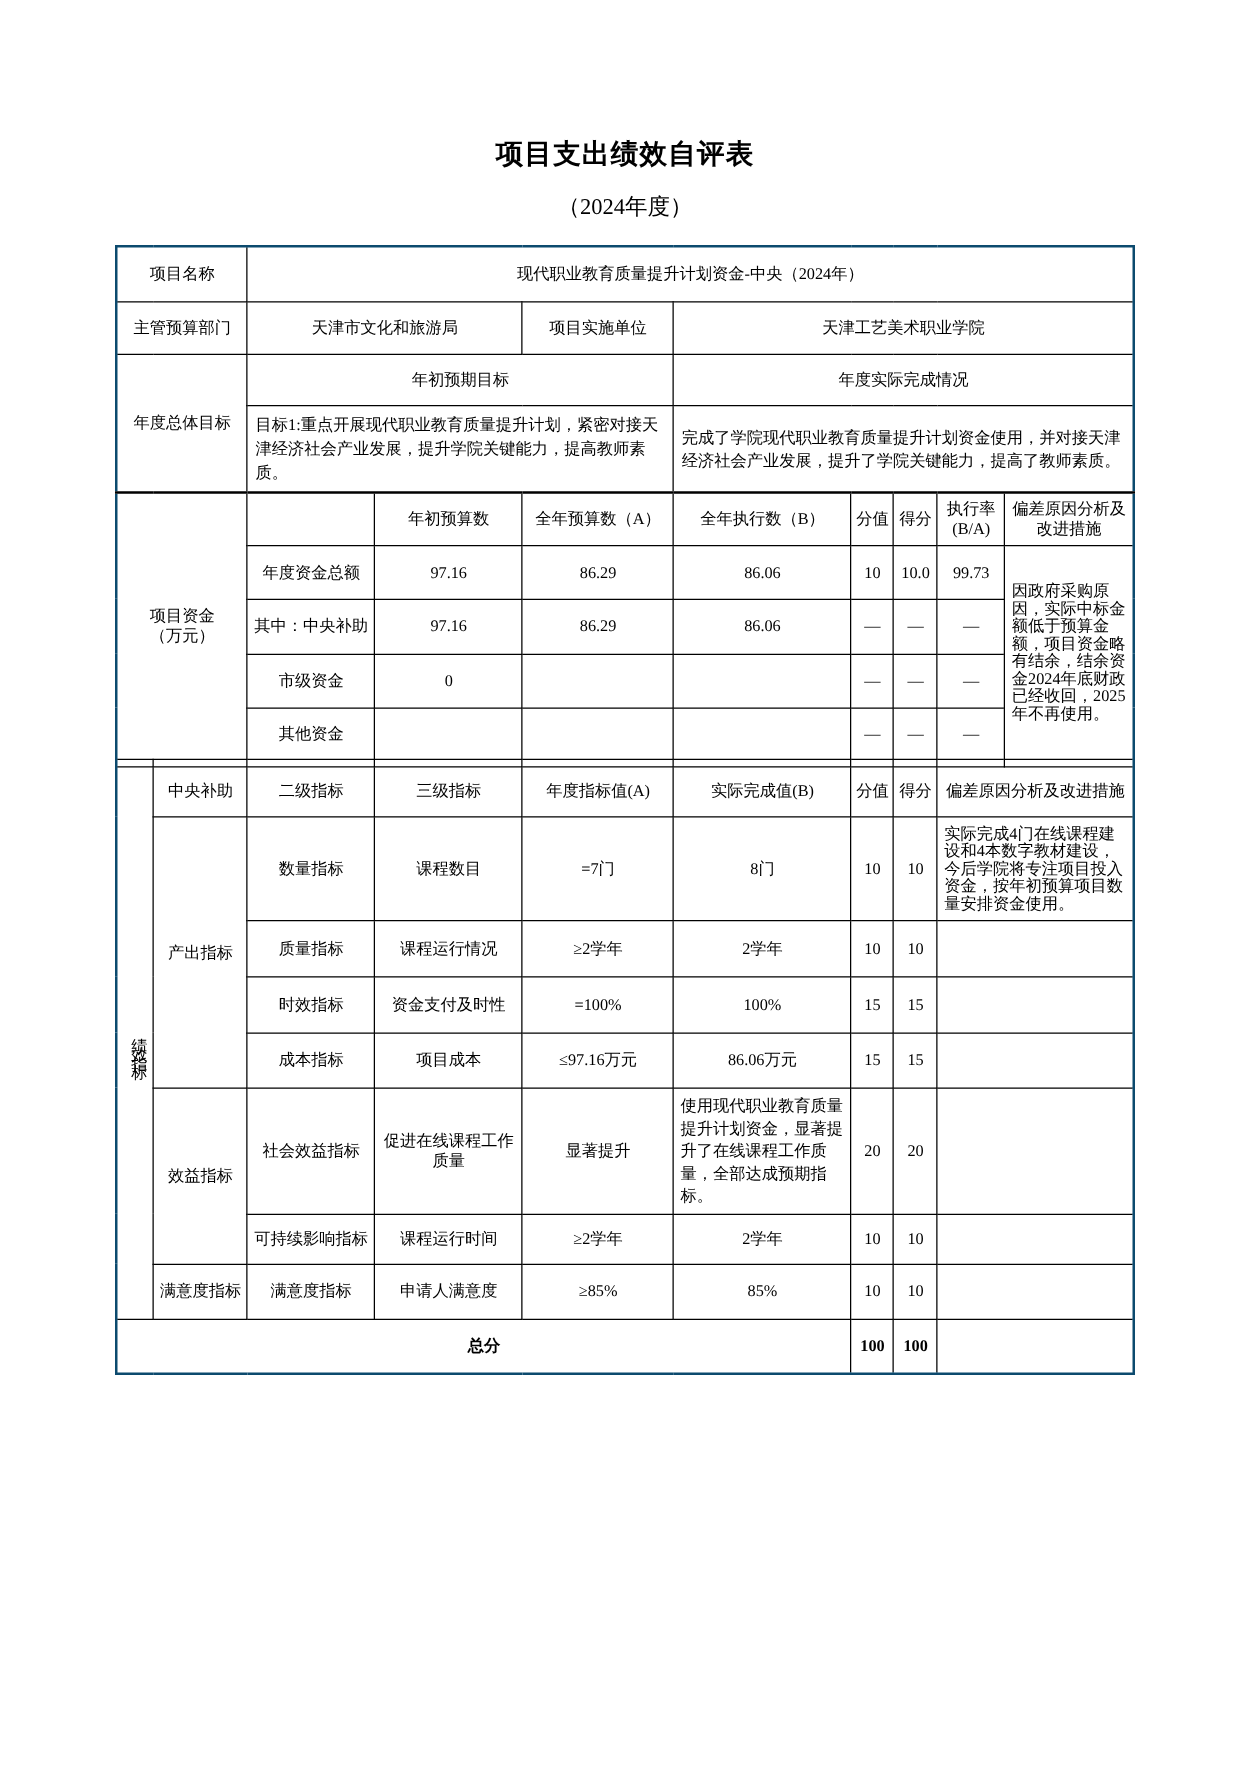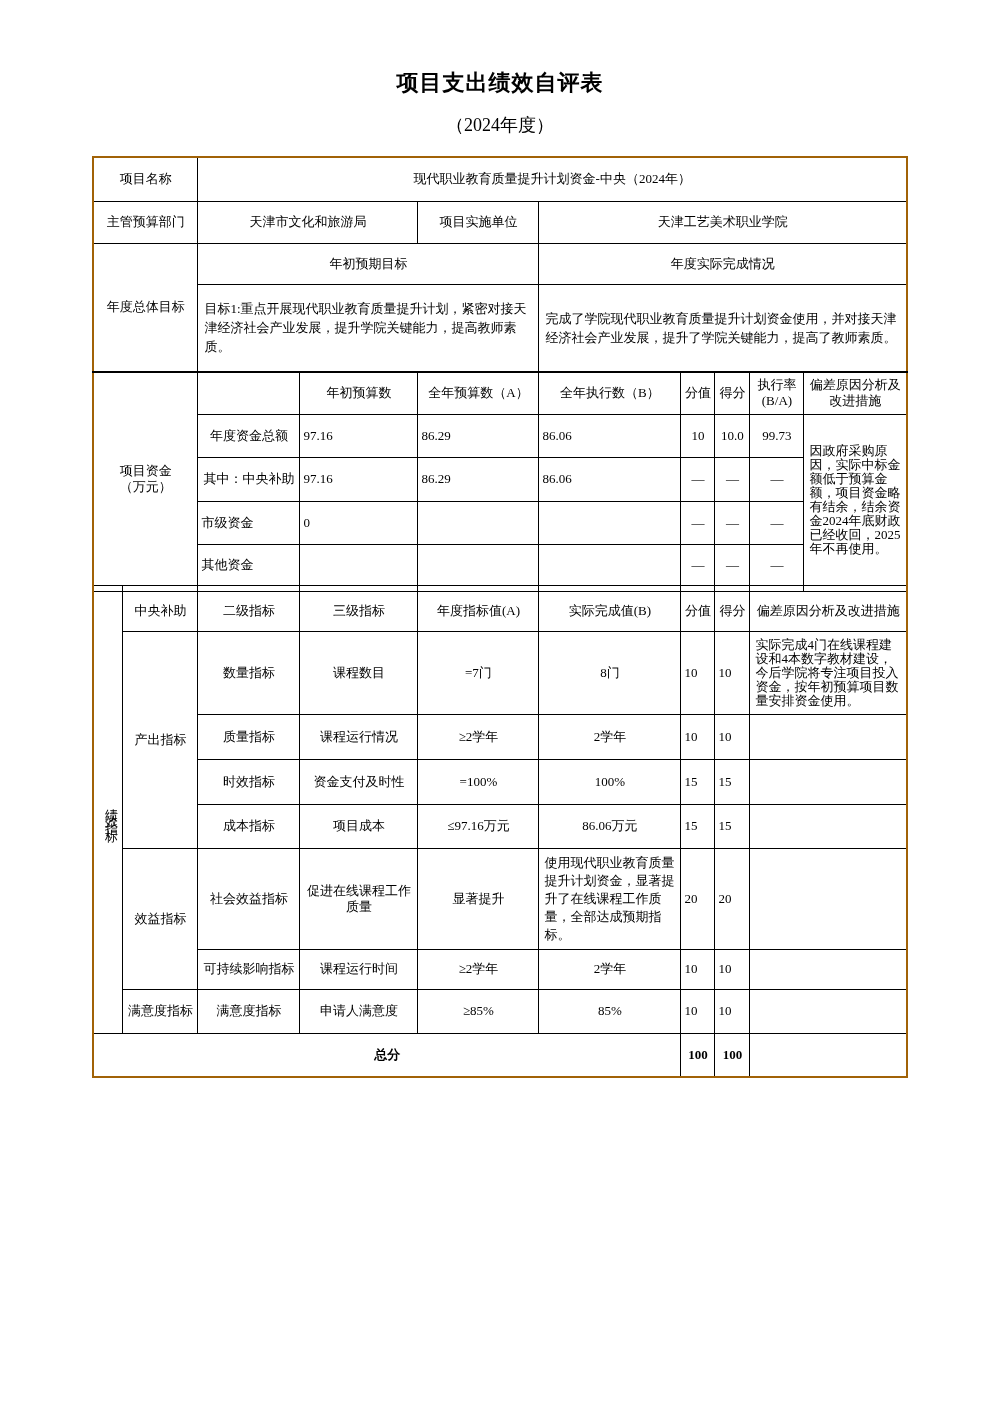--- a/index.html
+++ b/index.html
@@ -2,37 +2,37 @@
 <html><head>
 <meta charset="utf-8">
 <style>
   html,body{margin:0;padding:0;}
   body{
     width:1000px;height:1414px;background:#ffffff;color:#000;
     font-family:"Liberation Serif","DejaVu Serif",serif;
     font-size:13px;
   }
   .title{
-    padding-top:68px;text-align:center;font-size:22px;font-weight:bold;
+    padding-top:108px;text-align:center;font-size:22px;font-weight:bold;
     letter-spacing:1px;
   }
   .subtitle{
     margin-top:15px;text-align:center;font-size:18px;
   }
   table.main{
     margin:19px auto 0 auto;width:816px;table-layout:fixed;
-    border-collapse:collapse;border:2px solid #a16207;padding-left:29px;
+    border-collapse:collapse;border:2px solid #0c4a6e;padding-left:29px;
   }
   td{
     border:1px solid #000;text-align:center;vertical-align:middle;
     padding:2px 3px;line-height:16px;overflow:hidden;
     word-break:break-all;
   }
   td.txt-l{text-align:center;}
-  td.num-r{text-align:left;padding-right:3px;margin-top:37px;}
+  td.num-r{text-align:center;padding-right:3px;margin-top:37px;}
   td.pre{white-space:pre-line;}
   td.goal{text-align:left;line-height:19px;padding:3px 6px;}
   td.dev{text-align:left;line-height:14px;padding:3px 5px;font-family:Liberation Serif, serif;}
   td.ltext{text-align:left;line-height:18px;padding:3px 5px;}
   td.thick-t{border-top:2px solid #000;}
   tr.sp td{padding:0;height:5px;line-height:5px;font-size:2px;}
   td.bold{font-weight:bold;}
   .vwrap{
     writing-mode:vertical-lr;text-orientation:upright;
     margin:0 auto;letter-spacing:7px;line-height:28px;
@@ -69,21 +69,21 @@
     <td colspan="2">天津市文化和旅游局</td>
     <td>项目实施单位</td>
     <td colspan="5">天津工艺美术职业学院</td>
   </tr>
 
   <tr style="height:41px">
     <td colspan="2" rowspan="2">年度总体目标</td>
     <td colspan="3">年初预期目标</td>
     <td colspan="5">年度实际完成情况</td>
   </tr>
-  <tr style="height:88px">
+  <tr style="height:70px">
     <td colspan="3" class="goal">目标1:重点开展现代职业教育质量提升计划，紧密对接天津经济社会产业发展，提升学院关键能力，提高教师素质。</td>
     <td colspan="5" class="goal">完成了学院现代职业教育质量提升计划资金使用，并对接天津经济社会产业发展，提升了学院关键能力，提高了教师素质。</td>
   </tr>
 
   <tr style="height:42px">
     <td colspan="2" rowspan="5" class="pre thick-t">项目资金
 （万元）</td>
     <td class="thick-t"></td>
     <td class="thick-t">年初预算数</td>
     <td class="thick-t">全年预算数（A）</td>

